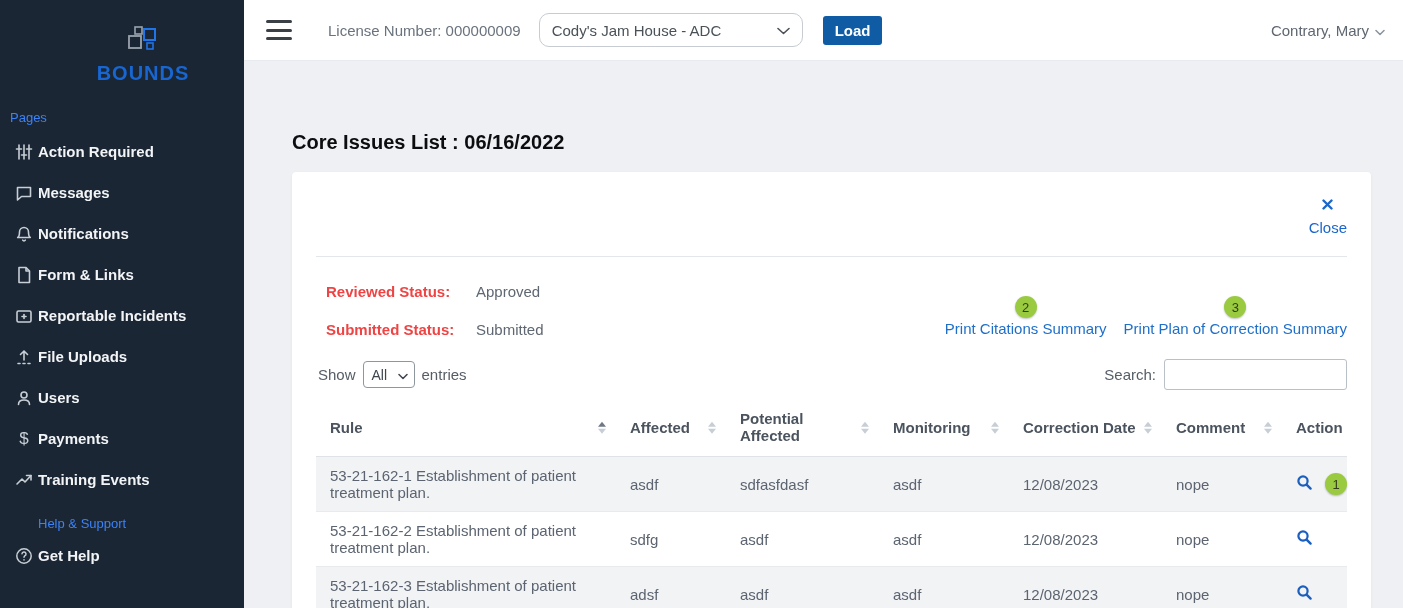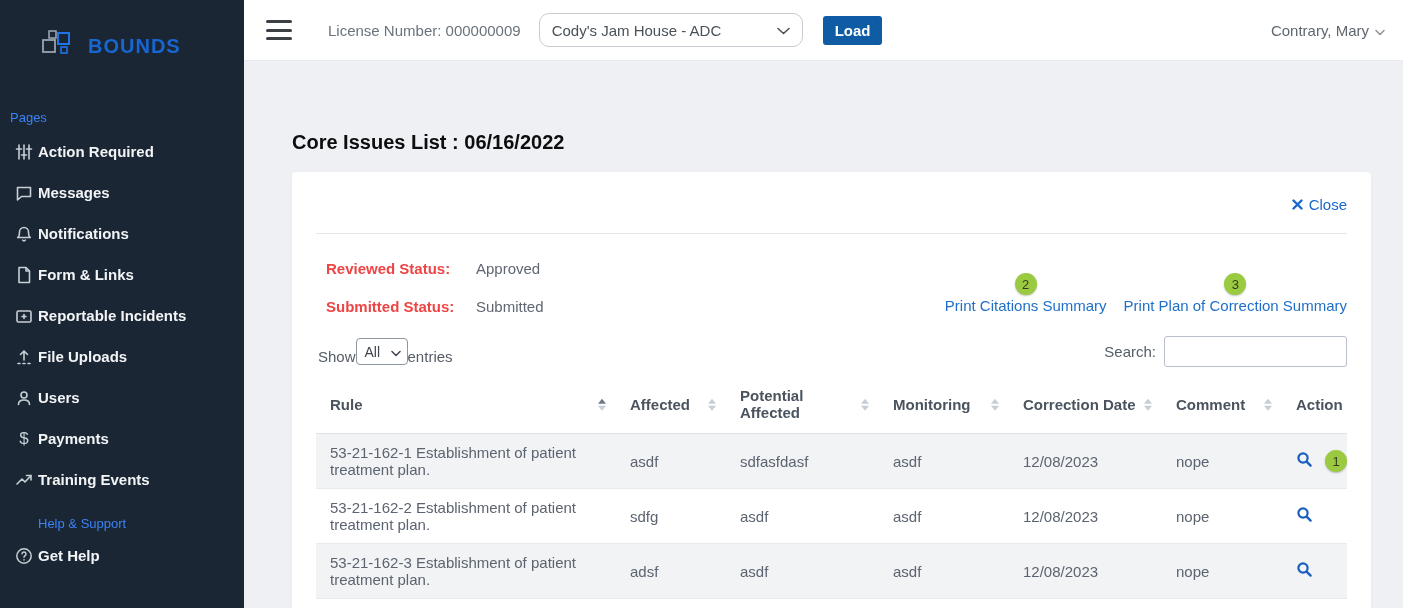--- a/index.html
+++ b/index.html
@@ -1,21 +1,21 @@
 <!DOCTYPE html>
 <html><head>
 <meta charset="utf-8">
 <style>
   * { margin:0; padding:0; box-sizing:border-box; }
   body { font-family:"Liberation Sans", sans-serif; }
   .app { position:relative; width:1403px; height:608px; background:#eef0f4; overflow:hidden; }
 
   
   .sidebar { position:absolute; left:0; top:0; width:244px; height:608px; background:#1b2634; color:#eef1f4; }
-  .logo { display:flex; align-items:center; gap:16px; padding:26px 0 0 42px; height:66px; cursor:pointer; }
+  .logo { display:flex; align-items:center; gap:4px; padding:26px 0 0 42px; height:66px; cursor:pointer;flex-direction:column; }
   .logo-text { color:#1766d1; font-weight:bold; font-size:20px; letter-spacing:1px; }
   .section-label { color:#3b82f6; font-size:13px; padding-left:10px; }
   .section-label.first { margin-top:44px; margin-bottom:6px; }
   .section-label.second { margin-top:16px; margin-bottom:4px;margin-left:28px; }
   .nav-item { display:flex; align-items:center; gap:4px; height:41px; padding-left:14px; cursor:pointer; }
   .nav-item .nav-label { color:#f2f4f6; font-weight:bold; font-size:15px; }
   .nav-ico { width:20px; height:20px; display:flex; align-items:center; justify-content:center; color:#c7ced5; flex:0 0 20px; }
   .nav-ico svg { stroke:#c7ced5; }
   .dollar-glyph { font-size:17px; color:#c7ced5; font-weight:normal; }
 
@@ -29,35 +29,35 @@
   .facility-select .sel-text { font-size:15px; color:#4a5258; }
   .load-btn { margin-left:20px; height:29px; padding:0 12px; background:#0f5ba4; color:#fff; font-weight:bold; font-size:15px; border:none; border-radius:3px; cursor:pointer; }
   .spacer { flex:1; }
   .user-menu { display:flex; align-items:center; gap:6px; font-size:15px; color:#5f6771; cursor:pointer; }
 
   
   .content { position:absolute; left:244px; top:63px; width:1159px; height:547px; padding:68px 0 0 48px; }
   .page-title { font-size:20px; font-weight:bold; color:#0c0d0e; }
   .card { margin-top:18px; width:1079px; height:470px; background:#fff; border-radius:4px; box-shadow:0 1px 3px rgba(40,50,70,.06); }
   .card-header { display:flex; justify-content:flex-end; padding:24px 24px 20px; }
-  .close-link { display:flex; align-items:center; gap:6px; color:#1a66cc; font-size:15px; cursor:pointer; }
+  .close-link { display:flex; align-items:center; gap:6px; color:#1a66cc; font-size:15px; cursor:pointer;flex-direction:column; }
   .divider { border-top:1px solid #e4e7ea; margin:0 24px; }
 
   .status-section { position:relative; padding:26px 24px 0 34px; }
   .status-row { display:flex; margin-bottom:21px; }
   .status-label { width:150px; font-weight:bold; font-size:15px; color:#ef4444; }
   .status-value { font-size:15px; color:#5f6772; }
   .print-links { position:absolute; right:24px; top:63px; display:flex; gap:17px; }
   .print-link-wrap { position:relative; }
   .print-link { color:#1f6fc9; font-size:15px; cursor:pointer; white-space:nowrap; }
   .num-badge { width:22px; height:22px; border-radius:50%; background:#9aca3f; color:#333d1e; font-size:13px; display:flex; align-items:center; justify-content:center; box-shadow:0 1px 2px rgba(0,0,0,.25); }
   .badge-float { position:absolute; left:50%; transform:translateX(-50%); top:-24px; }
 
   .controls-row { display:flex; justify-content:space-between; align-items:center; margin:6px 24px 0 26px; }
-  .show-entries { display:flex; align-items:flex-end; gap:0; font-size:15px; color:#555d66; }
+  .show-entries { display:flex; align-items:center; gap:7px; font-size:15px; color:#555d66; }
   .entries-select { width:52px; height:27px; border:1px solid #8f979e; border-radius:4px; display:flex; align-items:center; justify-content:space-between; padding:0 6px 0 8px; font-size:14px; color:#3e454d; cursor:pointer; background:#fff; }
   .search-box { display:flex; align-items:center; gap:8px; font-size:15px; color:#555d66; }
   .search-input { width:183px; height:31px; border:1px solid #b9c0c7; border-radius:3px; padding:0 8px; font-size:14px; color:#333; background:#fff; }
 
   
   .table-wrap { margin:12px 24px 0; }
   table { border-collapse:collapse; width:1031px; table-layout:fixed; }
   th { position:relative; text-align:left; font-size:15px; font-weight:bold; color:#4b545e; padding:8px 22px 12px 14px; border-bottom:1px solid #dfe3e7; cursor:pointer; }
   td { font-size:15px; color:#5b6470; padding:10px 14px; border-bottom:1px solid #e8ebee; vertical-align:middle; }
   tbody tr:nth-child(odd) { background:#f2f3f5; }

